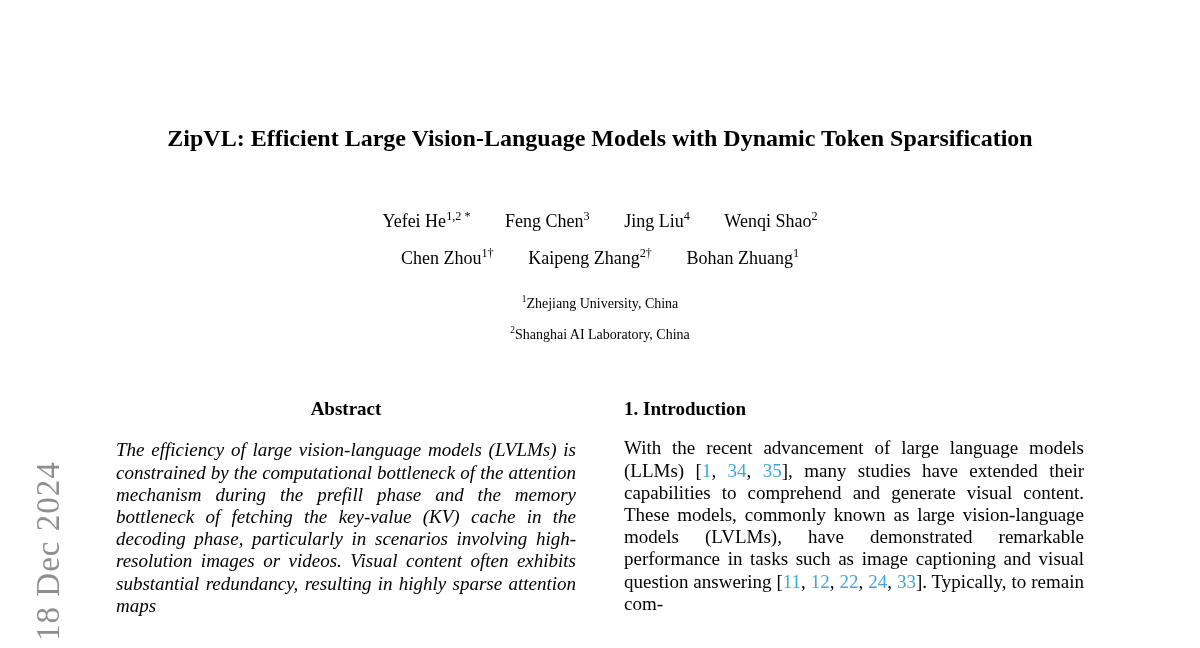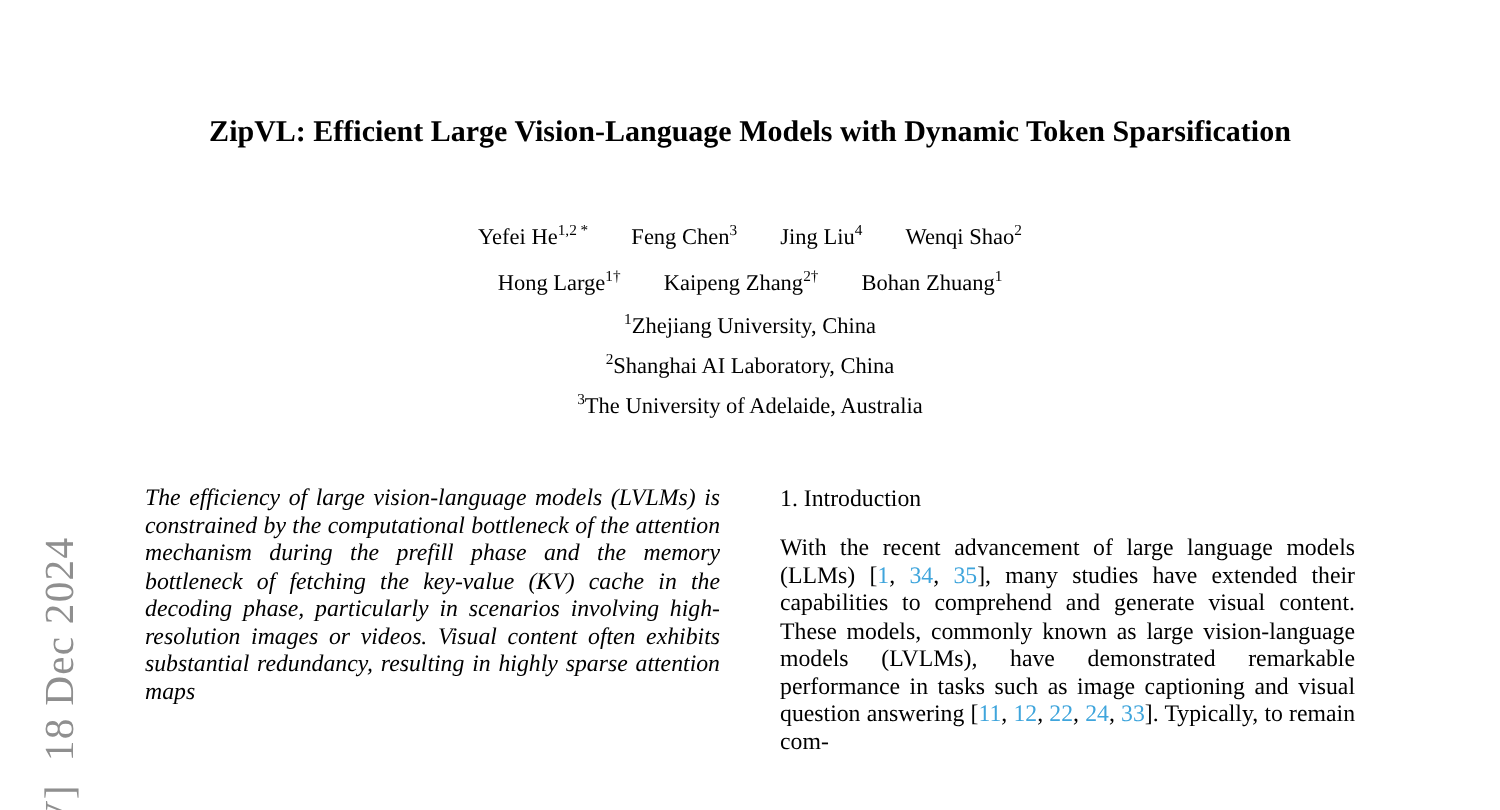--- a/index.html
+++ b/index.html
@@ -25,34 +25,34 @@
     transform-origin: 0 0;
     font-size: 33px;
     letter-spacing: 1px;
     color: var(--stamp);
     white-space: pre;
   }
 
   .content { width: 968px; margin: 0 auto; }
 
   .title {
-    margin: 88px auto 0;
+    margin: 120px auto 0;
     max-width: 890px;
     text-align: center;
     font-size: 24px;
     font-weight: bold;
     line-height: 36px;
   }
 
   .authors { margin-top: 44px; text-align: center; font-size: 18px; }
   .author-row { line-height: 32px; }
   .author { display: inline-block; margin: 0 15px; white-space: nowrap; font-family: Liberation Serif, serif; }
   .author sup { font-size: 68%; }
 
-  .affiliations { text-align: center; font-size: 18px; }
+  .affiliations { margin-top: 12px; text-align: center; font-size: 14px; }
   .affiliation-line { line-height: 27px; }
   .affiliation-line sup { font-size: 68%; }
 
   .columns {
     display: flex;
     gap: 48px;
     margin: 50px auto 0;
     width: 968px;
   }
   .col { width: 460px; }
@@ -61,21 +61,21 @@
     margin: 0 0 18px 0;
     text-align: center;
     font-size: 19px;
     font-weight: bold;
     line-height: 24px;
   }
   .section-heading {
     margin: 0 0 16px 0;
     text-align: left;
     font-size: 19px;
-    font-weight: normal;
+    font-weight: bold;
     line-height: 24px;
   }
 
   .body-text {
     margin: 0;
     font-size: 19px;
     line-height: 22.2px;
     text-align: justify;
     hyphens: auto;
   }
@@ -95,35 +95,35 @@
     <h1 class="title">ZipVL: Efficient Large Vision-Language Models with Dynamic Token Sparsification</h1>
 
     <div class="authors">
       <div class="author-row">
         <span class="author"><span>Yefei He</span><sup>1,2 *</sup></span>
         <span class="author"><span>Feng Chen</span><sup>3</sup></span>
         <span class="author"><span>Jing Liu</span><sup>4</sup></span>
         <span class="author"><span>Wenqi Shao</span><sup>2</sup></span>
       </div>
       <div class="author-row">
-        <span class="author"><span>Hong Large</span><sup>1†</sup></span>
+        <span class="author"><span>Chen Zhou</span><sup>1†</sup></span>
         <span class="author"><span>Kaipeng Zhang</span><sup>2†</sup></span>
         <span class="author"><span>Bohan Zhuang</span><sup>1</sup></span>
       </div>
     </div>
 
     <div class="affiliations">
       <div class="affiliation-line"><sup>1</sup><span>Zhejiang University, China</span></div>
       <div class="affiliation-line"><sup>2</sup><span>Shanghai AI Laboratory, China</span></div>
-      <div class="affiliation-line"><sup>3</sup><span>The University of Adelaide, Australia</span></div>
     </div>
 
     <div class="columns">
 
       <div class="col">
+        <h2 class="abstract-heading">Abstract</h2>
         <p class="body-text abstract-text">The efficiency of large vision-language models (LVLMs) is constrained by the computational bottleneck of the attention mechanism during the prefill phase and the memory bottleneck of fetching the key-value (KV) cache in the decoding phase, particularly in scenarios involving high-resolution images or videos. Visual content often exhibits substantial redundancy, resulting in highly sparse attention maps</p>
       </div>
 
       <div class="col">
         <h2 class="section-heading">1. Introduction</h2>
         <p class="body-text"><span>With the recent advancement of large language models (LLMs) [</span><span class="cite">1</span><span>, </span><span class="cite">34</span><span>, </span><span class="cite">35</span><span>], many studies have extended their capabilities to comprehend and generate visual content. These models, commonly known as large vision-language models (LVLMs), have demonstrated remarkable performance in tasks such as image captioning and visual question answering [</span><span class="cite">11</span><span>, </span><span class="cite">12</span><span>, </span><span class="cite">22</span><span>, </span><span class="cite">24</span><span>, </span><span class="cite">33</span><span>]. Typically, to remain com-</span></p>
       </div>
 
     </div>
   </div>

